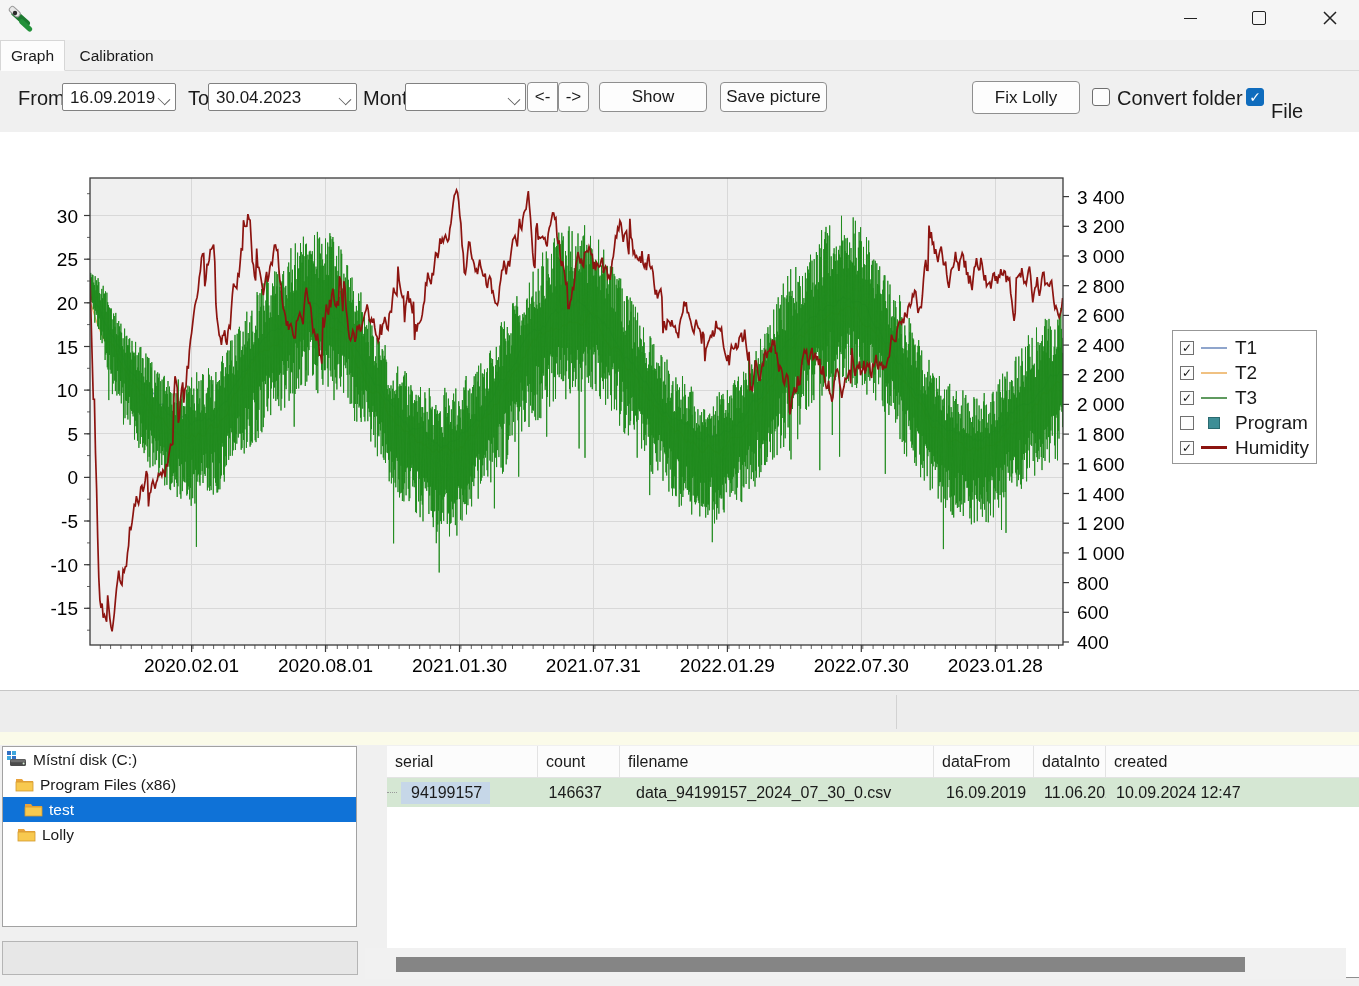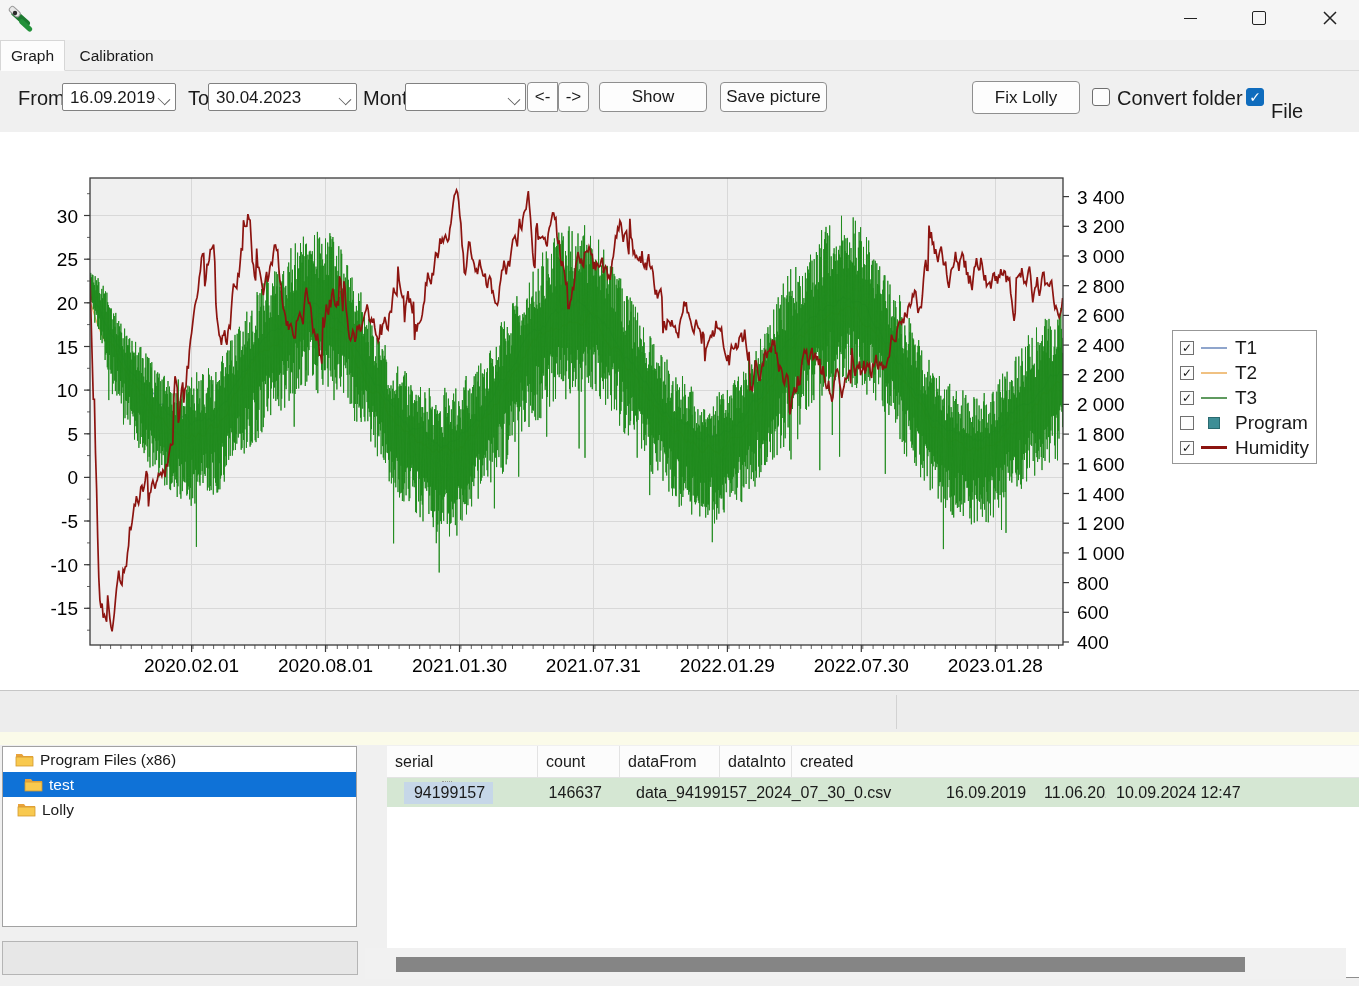--- a/index.html
+++ b/index.html
@@ -378,20 +378,34 @@
     </div>
   </div>
 </div>
 
 <div class="abs divline"></div>
 <div class="abs graystrip"></div>
 <div class="abs vsep"></div>
 <div class="abs ivorystrip"></div>
 
 <div class="abs tree">
+  <div class="treerow" style="padding-left:4px;">
+    <span class="ticon">
+      <svg width="20" height="17" viewBox="0 0 20 17">
+        <rect x="0" y="0" width="4" height="4" fill="#2f6fc4"></rect>
+          <rect x="5" y="0" width="4" height="4" fill="#3fa7dd"></rect>
+        <rect x="0" y="5" width="4" height="4" fill="#3fa7dd"></rect>
+          <rect x="5" y="5" width="4" height="4" fill="#2f6fc4"></rect>
+        <rect x="3" y="8" width="16" height="7" rx="1.5" fill="#4c4c4c"></rect>
+        <rect x="3.6" y="8.6" width="14.8" height="2.6" rx="1" fill="#6e6e6e"></rect>
+        <circle cx="16.6" cy="12.6" r="1" fill="#d9f0d9"></circle>
+      </svg>
+    </span>
+    <span>Místní disk (C:)</span>
+  </div>
   <div class="treerow" style="padding-left:12px;">
     <span class="ticon">
       <svg width="19" height="15" viewBox="0 0 19 15">
         <path d="M1 3 h6 l1.5 2 h9.5 v9 h-17 z" fill="#eaa festivities"></path>
         <path d="M1 2 h6 l1.5 2 H18 v10 H1 z" fill="#e9a33b"></path>
         <rect x="1" y="5" width="17" height="9" fill="#f8c94f" stroke="#d29a2f" stroke-width="0.8"></rect>
       </svg>
     </span>
     <span>Program Files (x86)</span>
   </div>
@@ -414,26 +428,27 @@
     <span>Lolly</span>
   </div>
 </div>
 
 <div class="abs statusbox"></div>
 
 <div class="abs tablepanel">
   <div class="thead">
     <div class="th c0">serial</div>
     <div class="th c1">count</div>
+    <div class="th c2">filename</div>
     <div class="th c3">dataFrom</div>
     <div class="th c4">dataInto</div>
     <div class="th c5" style="border-right:none;">created</div>
   </div>
   <div class="trow">
-    <div class="td c0" style="justify-content:flex-start;padding-right:28px;flex-direction:column;">
+    <div class="td c0" style="justify-content:flex-start;padding-right:28px;">
       <span class="dotmark"></span>
       <span class="serialbox">94199157</span>
     </div>
     <div class="td c1" style="justify-content:flex-end;padding-right:18px;">146637</div>
     <div class="td c2" style="padding-left:16px;">data_94199157_2024_07_30_0.csv</div>
     <div class="td c3" style="padding-left:12px;">16.09.2019</div>
     <div class="td c4" style="padding-left:10px;">11.06.2023</div>
     <div class="td c5" style="padding-left:10px;">10.09.2024 12:47</div>
   </div>
 </div>

